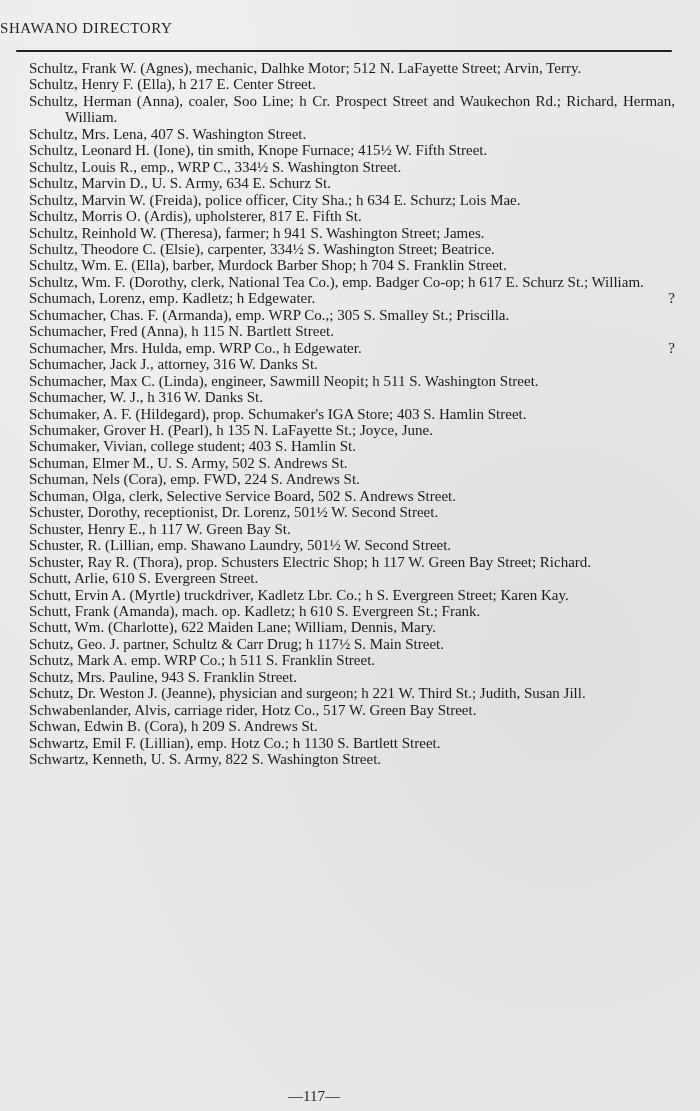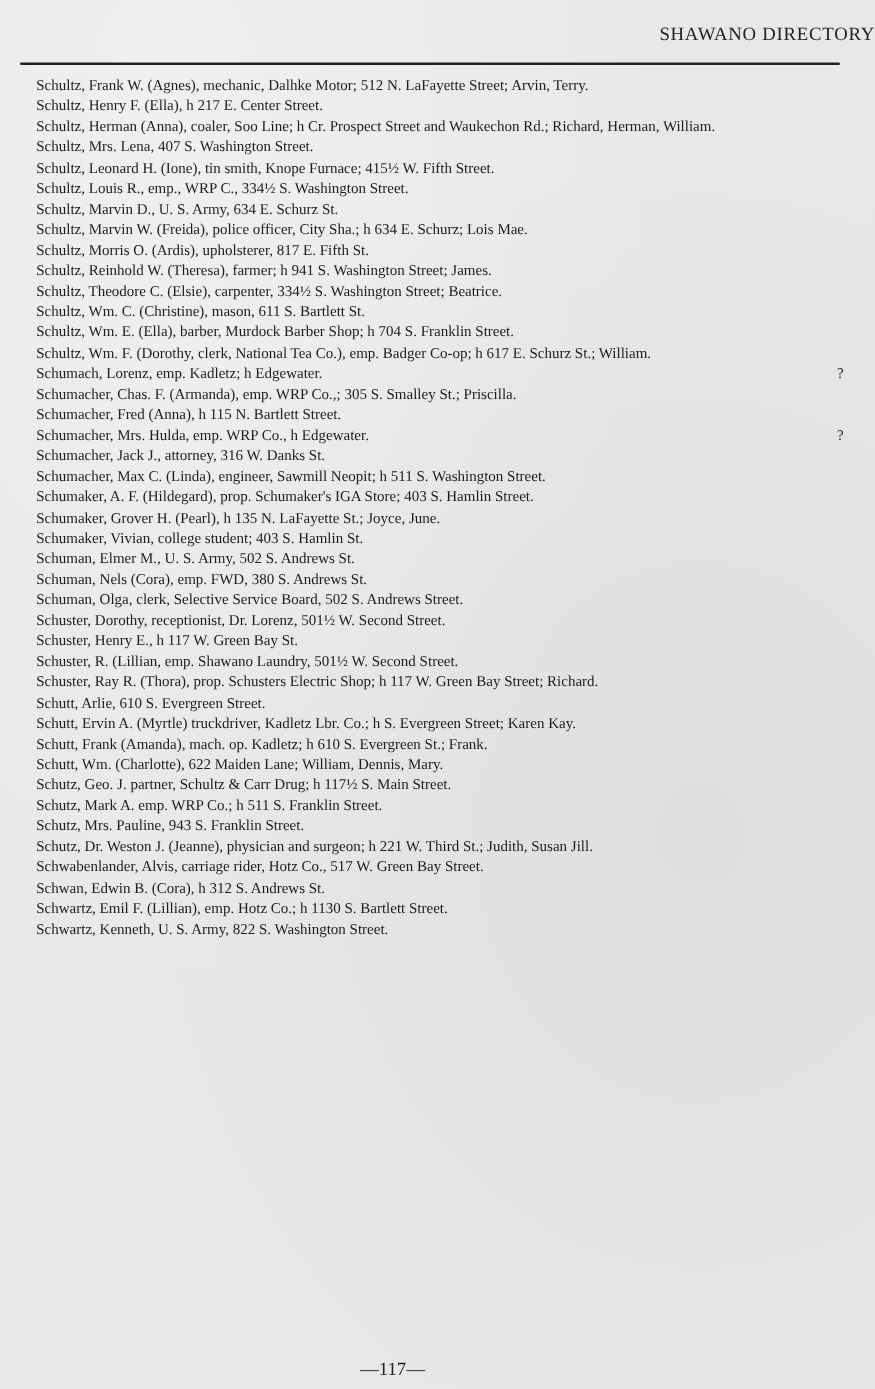--- a/index.html
+++ b/index.html
@@ -7,30 +7,30 @@
     width: 700px; height: 1111px; overflow: hidden;
     background: #e9e8e6;
     background-image: radial-gradient(ellipse at 80% 60%, rgba(0,0,0,0.04), transparent 60%),
                       radial-gradient(ellipse at 20% 10%, rgba(255,255,255,0.35), transparent 50%);
     color: #1c1c1c;
     font-family: "Liberation Serif", "DejaVu Serif", serif;
     position: relative;
   }
   .page { position: absolute; left: 0; top: 0; width: 700px; height: 1111px; }
   .running-head {
-    position: absolute; top: 20px; left: 0; width: 700px; text-align: right;
+    position: absolute; top: 20px; left: 0; width: 700px; text-align: left;
     font-size: 15px; letter-spacing: 0.6px; color: #222;
   }
   .head-rule {
     position: absolute; top: 50px; left: 16px; width: 656px; height: 2px;
     background: #222; border-radius: 1px;
   }
   .entries {
     position: absolute; top: 60px; left: 29px; width: 646px;
-    font-size: 12px; line-height: 16.45px;
+    font-size: 15px; line-height: 16.45px;
   }
   .entry {
     text-align: justify; text-align-last: left;
     padding-left: 36px; text-indent: -36px;
     margin: 0; position: relative;
   }
   .entry .mark { position: absolute; right: 0; top: 0; text-indent: 0; }
   .folio {
     position: absolute; top: 1088px; left: 0; width: 628px; text-align: center;
     font-size: 15px; color: #222;
@@ -47,46 +47,46 @@
       <p class="entry"><span>Schultz, Henry F. (Ella), h 217 E. Center Street.</span></p>
       <p class="entry"><span>Schultz, Herman (Anna), coaler, Soo Line; h Cr. Prospect Street and Waukechon Rd.; Richard, Herman, William.</span></p>
       <p class="entry"><span>Schultz, Mrs. Lena, 407 S. Washington Street.</span></p>
       <p class="entry"><span>Schultz, Leonard H. (Ione), tin smith, Knope Furnace; 415½ W. Fifth Street.</span></p>
       <p class="entry"><span>Schultz, Louis R., emp., WRP C., 334½ S. Washington Street.</span></p>
       <p class="entry"><span>Schultz, Marvin D., U. S. Army, 634 E. Schurz St.</span></p>
       <p class="entry"><span>Schultz, Marvin W. (Freida), police officer, City Sha.; h 634 E. Schurz; Lois Mae.</span></p>
       <p class="entry"><span>Schultz, Morris O. (Ardis), upholsterer, 817 E. Fifth St.</span></p>
       <p class="entry"><span>Schultz, Reinhold W. (Theresa), farmer; h 941 S. Washington Street; James.</span></p>
       <p class="entry"><span>Schultz, Theodore C. (Elsie), carpenter, 334½ S. Washington Street; Beatrice.</span></p>
-      <p class="entry"><span>Schultz, Wm. C. (Christine), mason, 611 S. Bartlett St.</span></p>
       <p class="entry"><span>Schultz, Wm. E. (Ella), barber, Murdock Barber Shop; h 704 S. Franklin Street.</span></p>
       <p class="entry"><span>Schultz, Wm. F. (Dorothy, clerk, National Tea Co.), emp. Badger Co-op; h 617 E. Schurz St.; William.</span></p>
       <p class="entry"><span>Schumach, Lorenz, emp. Kadletz; h Edgewater.</span><span class="mark">?</span></p>
       <p class="entry"><span>Schumacher, Chas. F. (Armanda), emp. WRP Co.,; 305 S. Smalley St.; Priscilla.</span></p>
       <p class="entry"><span>Schumacher, Fred (Anna), h 115 N. Bartlett Street.</span></p>
       <p class="entry"><span>Schumacher, Mrs. Hulda, emp. WRP Co., h Edgewater.</span><span class="mark">?</span></p>
       <p class="entry"><span>Schumacher, Jack J., attorney, 316 W. Danks St.</span></p>
       <p class="entry"><span>Schumacher, Max C. (Linda), engineer, Sawmill Neopit; h 511 S. Washington Street.</span></p>
+      <p class="entry"><span>Schumacher, W. J., h 316 W. Danks St.</span></p>
       <p class="entry"><span>Schumaker, A. F. (Hildegard), prop. Schumaker's IGA Store; 403 S. Hamlin Street.</span></p>
       <p class="entry"><span>Schumaker, Grover H. (Pearl), h 135 N. LaFayette St.; Joyce, June.</span></p>
       <p class="entry"><span>Schumaker, Vivian, college student; 403 S. Hamlin St.</span></p>
       <p class="entry"><span>Schuman, Elmer M., U. S. Army, 502 S. Andrews St.</span></p>
-      <p class="entry"><span>Schuman, Nels (Cora), emp. FWD, 380 S. Andrews St.</span></p>
+      <p class="entry"><span>Schuman, Nels (Cora), emp. FWD, 224 S. Andrews St.</span></p>
       <p class="entry"><span>Schuman, Olga, clerk, Selective Service Board, 502 S. Andrews Street.</span></p>
       <p class="entry"><span>Schuster, Dorothy, receptionist, Dr. Lorenz, 501½ W. Second Street.</span></p>
       <p class="entry"><span>Schuster, Henry E., h 117 W. Green Bay St.</span></p>
       <p class="entry"><span>Schuster, R. (Lillian, emp. Shawano Laundry, 501½ W. Second Street.</span></p>
       <p class="entry"><span>Schuster, Ray R. (Thora), prop. Schusters Electric Shop; h 117 W. Green Bay Street; Richard.</span></p>
       <p class="entry"><span>Schutt, Arlie, 610 S. Evergreen Street.</span></p>
       <p class="entry"><span>Schutt, Ervin A. (Myrtle) truckdriver, Kadletz Lbr. Co.; h S. Evergreen Street; Karen Kay.</span></p>
       <p class="entry"><span>Schutt, Frank (Amanda), mach. op. Kadletz; h 610 S. Evergreen St.; Frank.</span></p>
       <p class="entry"><span>Schutt, Wm. (Charlotte), 622 Maiden Lane; William, Dennis, Mary.</span></p>
       <p class="entry"><span>Schutz, Geo. J. partner, Schultz &amp; Carr Drug; h 117½ S. Main Street.</span></p>
       <p class="entry"><span>Schutz, Mark A. emp. WRP Co.; h 511 S. Franklin Street.</span></p>
       <p class="entry"><span>Schutz, Mrs. Pauline, 943 S. Franklin Street.</span></p>
       <p class="entry"><span>Schutz, Dr. Weston J. (Jeanne), physician and surgeon; h 221 W. Third St.; Judith, Susan Jill.</span></p>
       <p class="entry"><span>Schwabenlander, Alvis, carriage rider, Hotz Co., 517 W. Green Bay Street.</span></p>
-      <p class="entry"><span>Schwan, Edwin B. (Cora), h 312 S. Andrews St.</span></p>
+      <p class="entry"><span>Schwan, Edwin B. (Cora), h 209 S. Andrews St.</span></p>
       <p class="entry"><span>Schwartz, Emil F. (Lillian), emp. Hotz Co.; h 1130 S. Bartlett Street.</span></p>
       <p class="entry"><span>Schwartz, Kenneth, U. S. Army, 822 S. Washington Street.</span></p>
     </div>
   <div class="folio">—117—</div>
 </div>
 
 </body></html>

